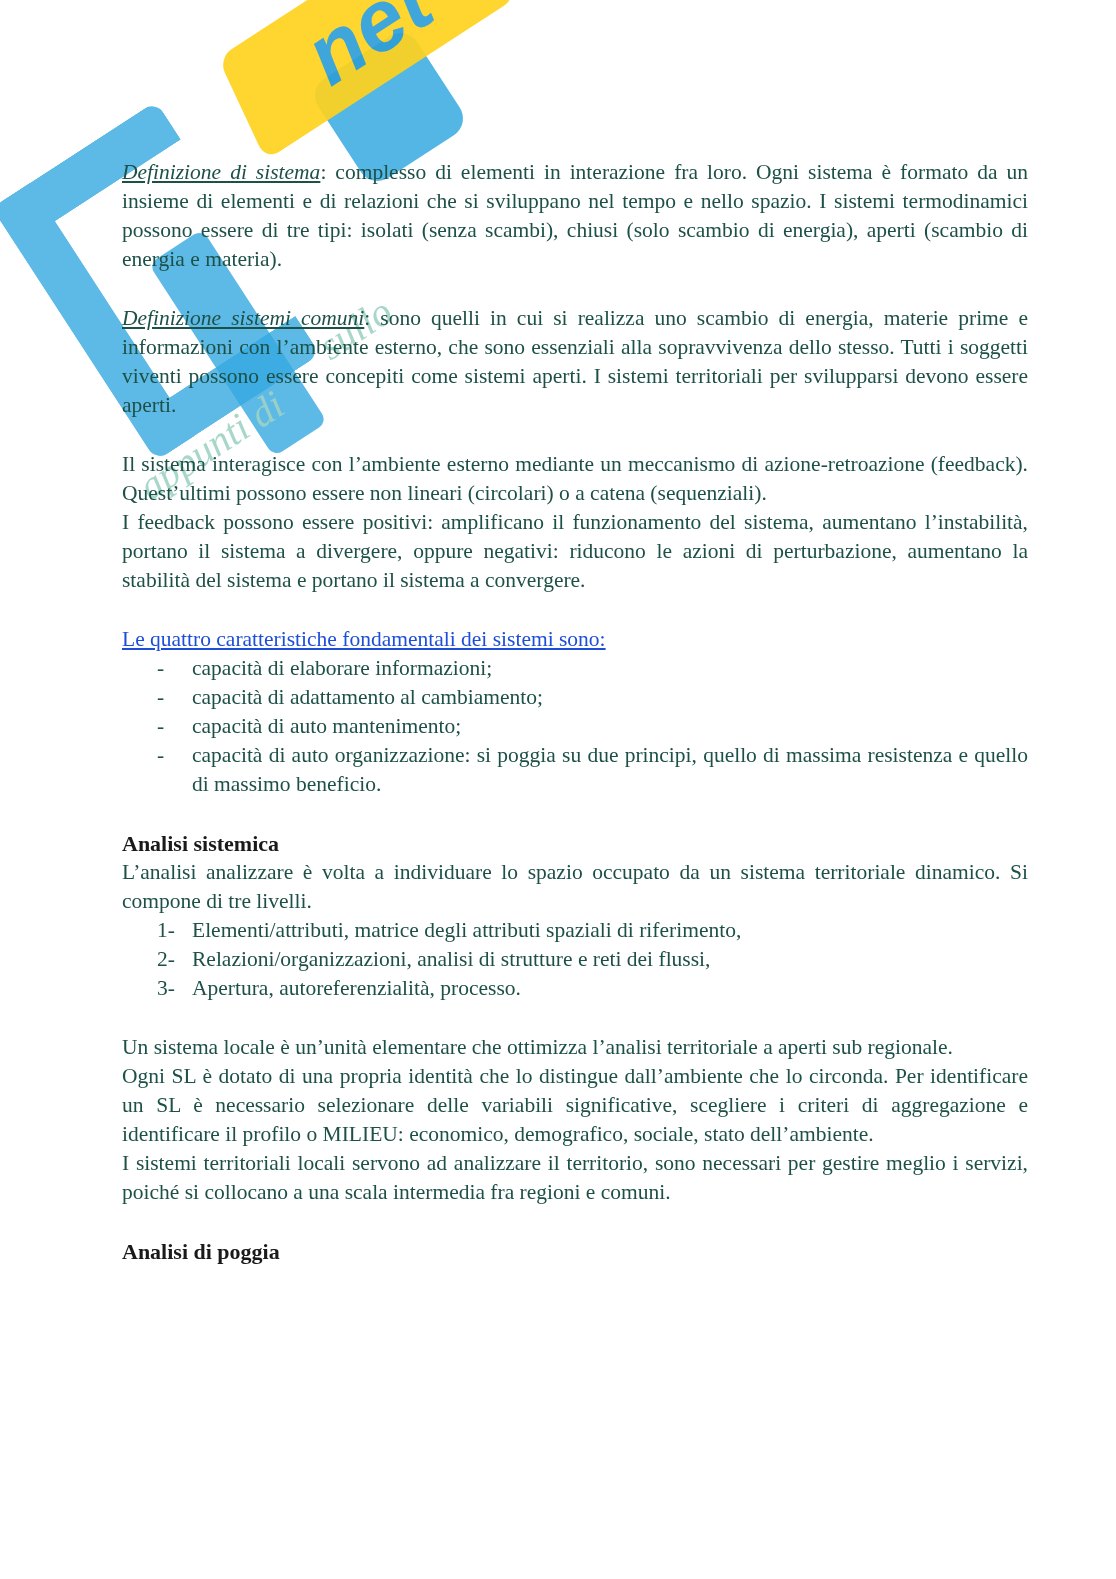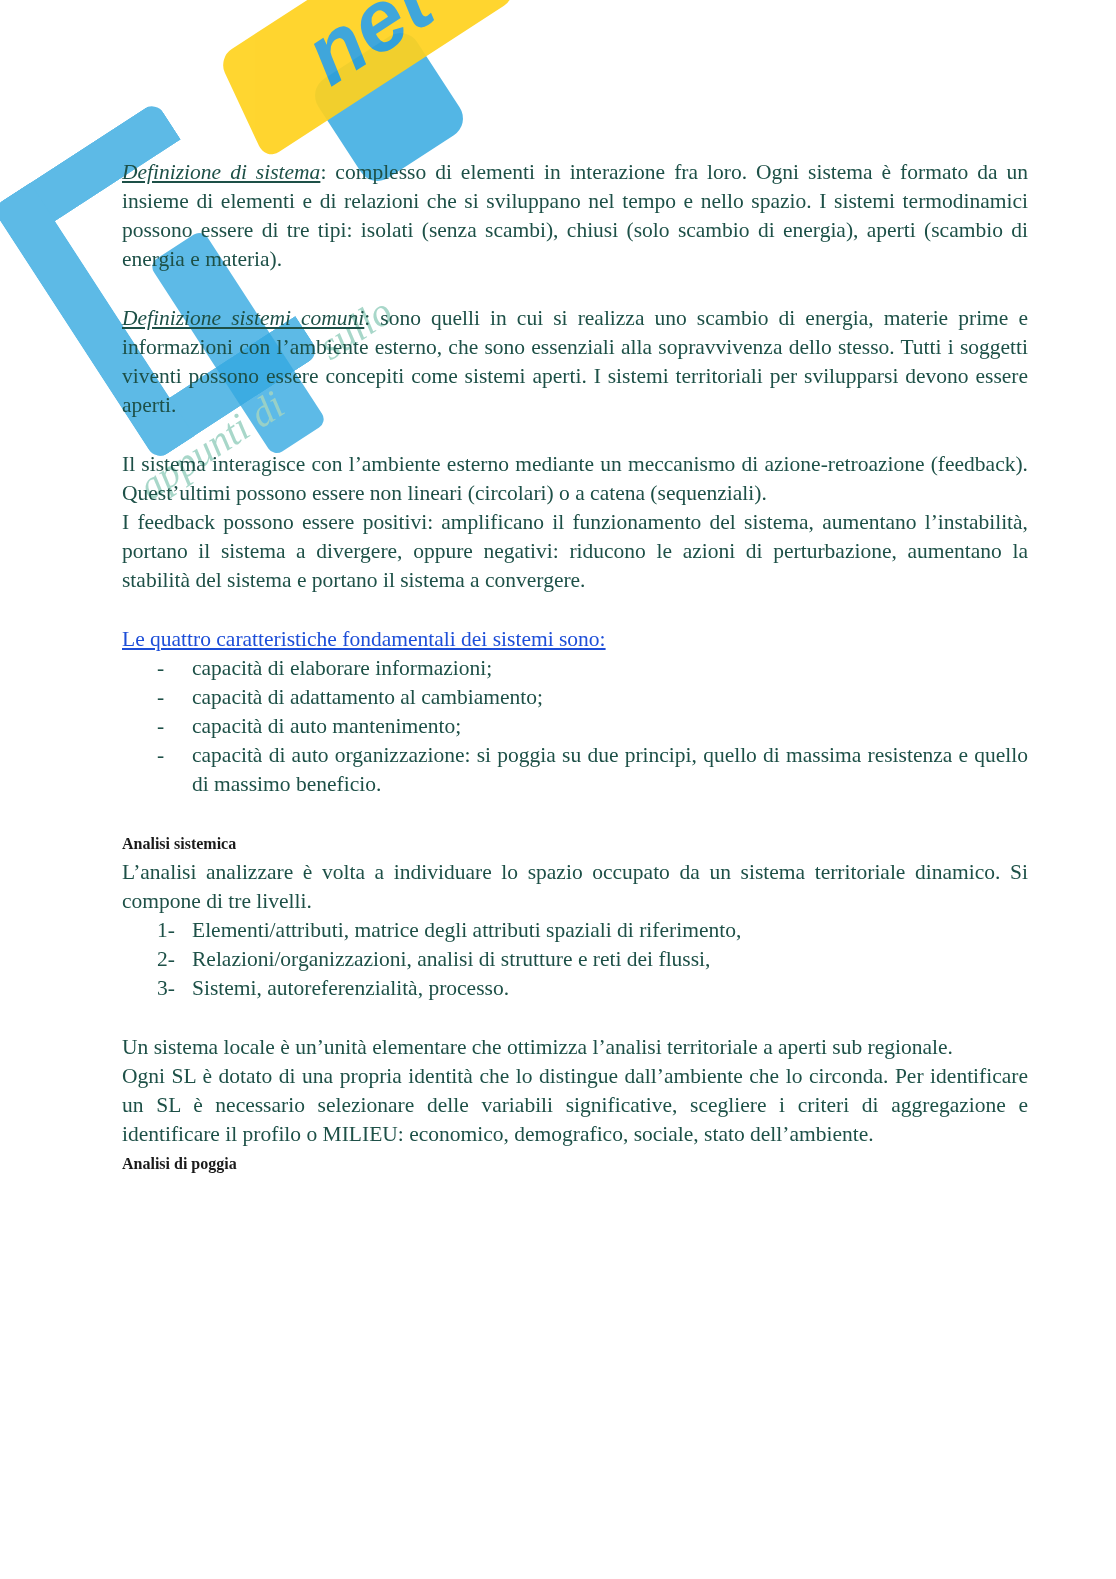--- a/index.html
+++ b/index.html
@@ -53,21 +53,21 @@
     position:absolute; left:122px; top:158px; width:906px;
     font-size:21.5px; line-height:29px; text-align:justify;
   }
   .content p { margin:0 0 30px 0; }
   .content p.tight { margin:0; }
   .lead { font-style:italic; text-decoration:underline; }
   .green-heading {
     color:#1d4ed8; text-decoration:underline; margin:0;
   }
   h3.doc-heading {
-    font-size:16px; line-height:29px; margin:0; color:#1a1a1a;
+    font-size:22px; line-height:29px; margin:0; color:#1a1a1a;
     font-weight:bold; text-align:left;
   }
   .list { margin:0 0 30px 0; }
   .li { display:flex; padding-left:35px; }
   .li .marker { flex:0 0 35px; }
   .li .txt { flex:1; text-align:justify; }
 </style>
 </head>
 <body>
 
@@ -119,23 +119,24 @@
       <div class="li">
         <span class="marker">1-</span>
         <span class="txt">Elementi/attributi, matrice degli attributi spaziali di riferimento,</span>
       </div>
       <div class="li">
         <span class="marker">2-</span>
         <span class="txt">Relazioni/organizzazioni, analisi di strutture e reti dei flussi,</span>
       </div>
       <div class="li">
         <span class="marker">3-</span>
-        <span class="txt">Sistemi, autoreferenzialità, processo.</span>
+        <span class="txt">Apertura, autoreferenzialità, processo.</span>
       </div>
     </div>
 
     <p class="tight">Un sistema locale è un’unità elementare che ottimizza l’analisi territoriale a aperti sub regionale.</p>
     <p class="tight">Ogni SL è dotato di una propria identità che lo distingue dall’ambiente che lo circonda. Per identificare un SL è necessario selezionare delle variabili significative, scegliere i criteri di aggregazione e identificare il profilo o MILIEU: economico, demografico, sociale, stato dell’ambiente.</p>
+    <p>I sistemi territoriali locali servono ad analizzare il territorio, sono necessari per gestire meglio i servizi, poiché si collocano a una scala intermedia fra regioni e comuni.</p>
 
     <h3 class="doc-heading">Analisi di poggia</h3>
 
   </div>
 </div>
 
 </body></html>

